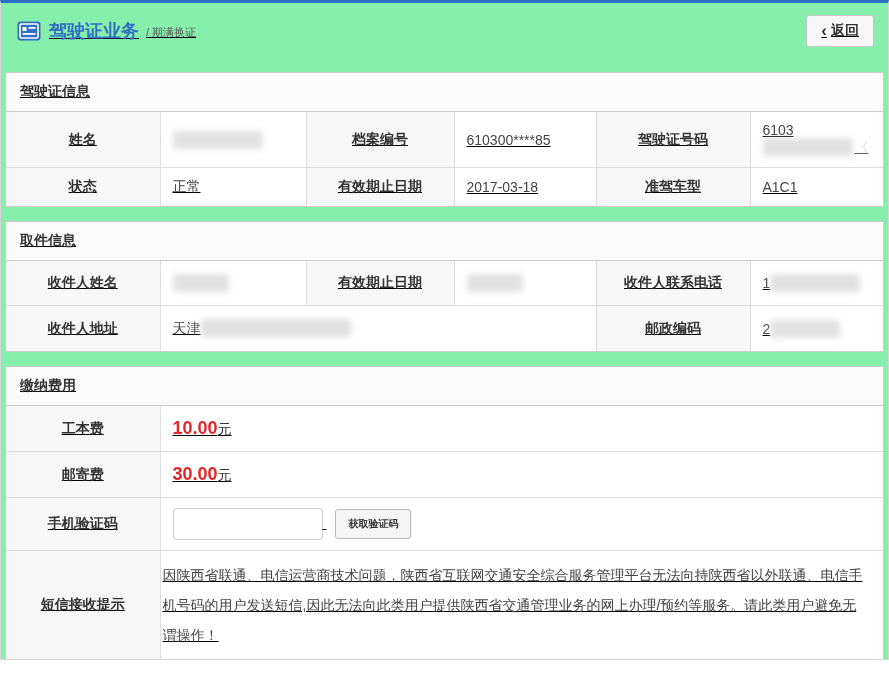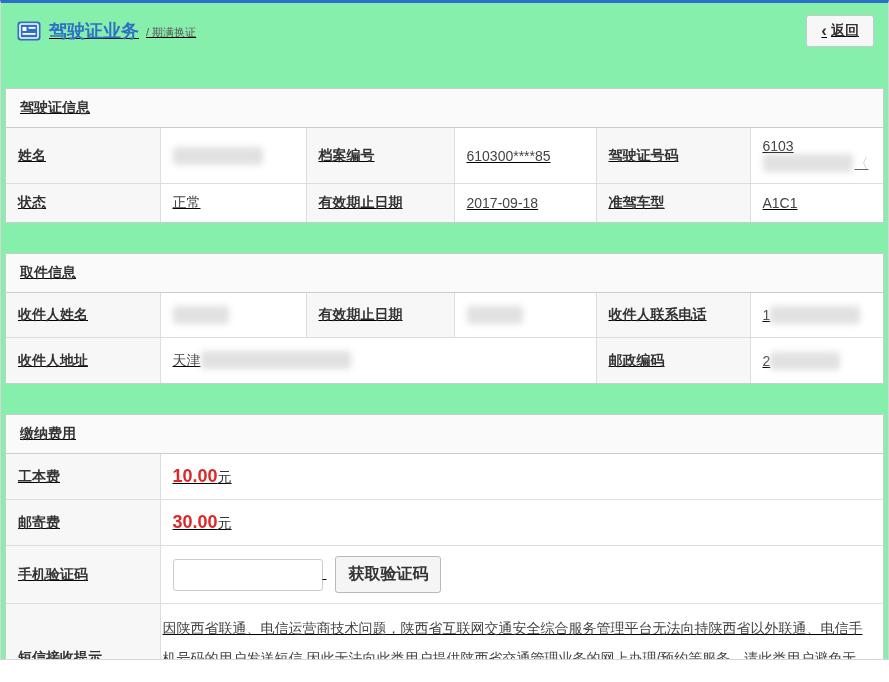--- a/index.html
+++ b/index.html
@@ -15,39 +15,39 @@
   .back-btn .chev{font-size:17px;line-height:12px;font-weight:bold;margin-right:4px;}
 
   
   .steps{display:flex;background:linear-gradient(#f1f1f1,#e6e6e6);border-bottom:3px solid #2e74d2;height:30px;margin-top:8px;}
   .step{position:relative;flex:0 0 128px;display:flex;align-items:center;justify-content:center;color:#2f6fc5;font-size:14px;font-weight:bold;cursor:pointer;}
   .step:not(.active):not(.filler)::after{content:"";position:absolute;right:3px;top:1px;bottom:1px;width:1px;background:#cbcbcb;transform:skewX(-20deg);box-shadow:1px 0 0 #fdfdfd;}
   .step.active{flex:0 0 152px;background:#3b7edb;color:#fff;z-index:2;clip-path:polygon(12px 0, calc(100% - 13px) 0, 100% 50%, calc(100% - 13px) 100%, 0 100%);}
   .step.filler{flex:1;cursor:default;}
 
   
-  .section{margin:30px 4px 0;border:1px solid #ccc;}
+  .section{margin:14px 4px 0;border:1px solid #ccc;}
   .sec-head{background:#fafafa;border-bottom:1px solid #ccc;padding:10px 14px;font-weight:bold;font-size:14px;color:#333;}
   table{width:100%;border-collapse:collapse;table-layout:fixed;border-style:hidden;}
   td{border:1px solid #ddd;font-size:14px;padding:10px 12px;vertical-align:middle;}
-  td.lbl{background:#f7f7f7;text-align:left;color:#333;font-weight:bold;}
+  td.lbl{background:#f7f7f7;text-align:center;color:#333;font-weight:bold;}
   td.val{background:#fff;color:#444;text-align:left;}
   .pickup td{padding:13px 12px;}
 
   
   .blob{display:inline-block;height:18px;border-radius:3px;background:#d7d7d7;filter:blur(3px);opacity:.75;vertical-align:-4px;}
   .w56{width:56px}.w70{width:70px}.w90{width:90px}.w150{width:150px}
   .sfx{color:#8a8a8a;opacity:.6;margin-left:2px;}
 
   
   .price{color:#e02626;font-weight:bold;font-size:18px;}
   .unit{color:#333;font-size:14px;}
   .fee-cell{padding:12px;}
   .code-input{width:150px;height:32px;box-sizing:border-box;border:1px solid #ccc;border-radius:3px;vertical-align:middle;font-family:inherit;font-size:14px;padding:0 8px;}
-  .code-btn{margin-left:9px;background:#f5f5f5;border:1px solid #b9b9b9;border-radius:3px;padding:7px 12px;font-size:16px;font-weight:bold;color:#333;cursor:pointer;vertical-align:middle;font-family:inherit;}
+  .code-btn{margin-left:9px;background:#f5f5f5;border:1px solid #b9b9b9;border-radius:3px;padding:7px 12px;font-size:10px;font-weight:bold;color:#333;cursor:pointer;vertical-align:middle;font-family:inherit;}
   .notice{color:#c66;line-height:30px;padding:9px 14px 9px 2px;}
   .notice-lbl{vertical-align:middle;}
 </style>
 </head>
 <body>
 
 <div class="page">
 
   <div class="topbar">
     <span class="hicon">
@@ -86,21 +86,21 @@
         <td class="val"><span class="blob w90"></span></td>
         <td class="lbl">档案编号</td>
         <td class="val">610300****85</td>
         <td class="lbl">驾驶证号码</td>
         <td class="val"><span>6103</span><span class="blob w90"></span><span class="sfx">〈</span></td>
       </tr>
       <tr>
         <td class="lbl">状态</td>
         <td class="val">正常</td>
         <td class="lbl">有效期止日期</td>
-        <td class="val">2017-09-18</td>
+        <td class="val">2017-03-18</td>
         <td class="lbl">准驾车型</td>
         <td class="val">A1C1</td>
       </tr>
     </tbody>
       </table>
   </div>
 
   <div class="section">
     <div class="sec-head">取件信息</div>
     <table class="pickup">

